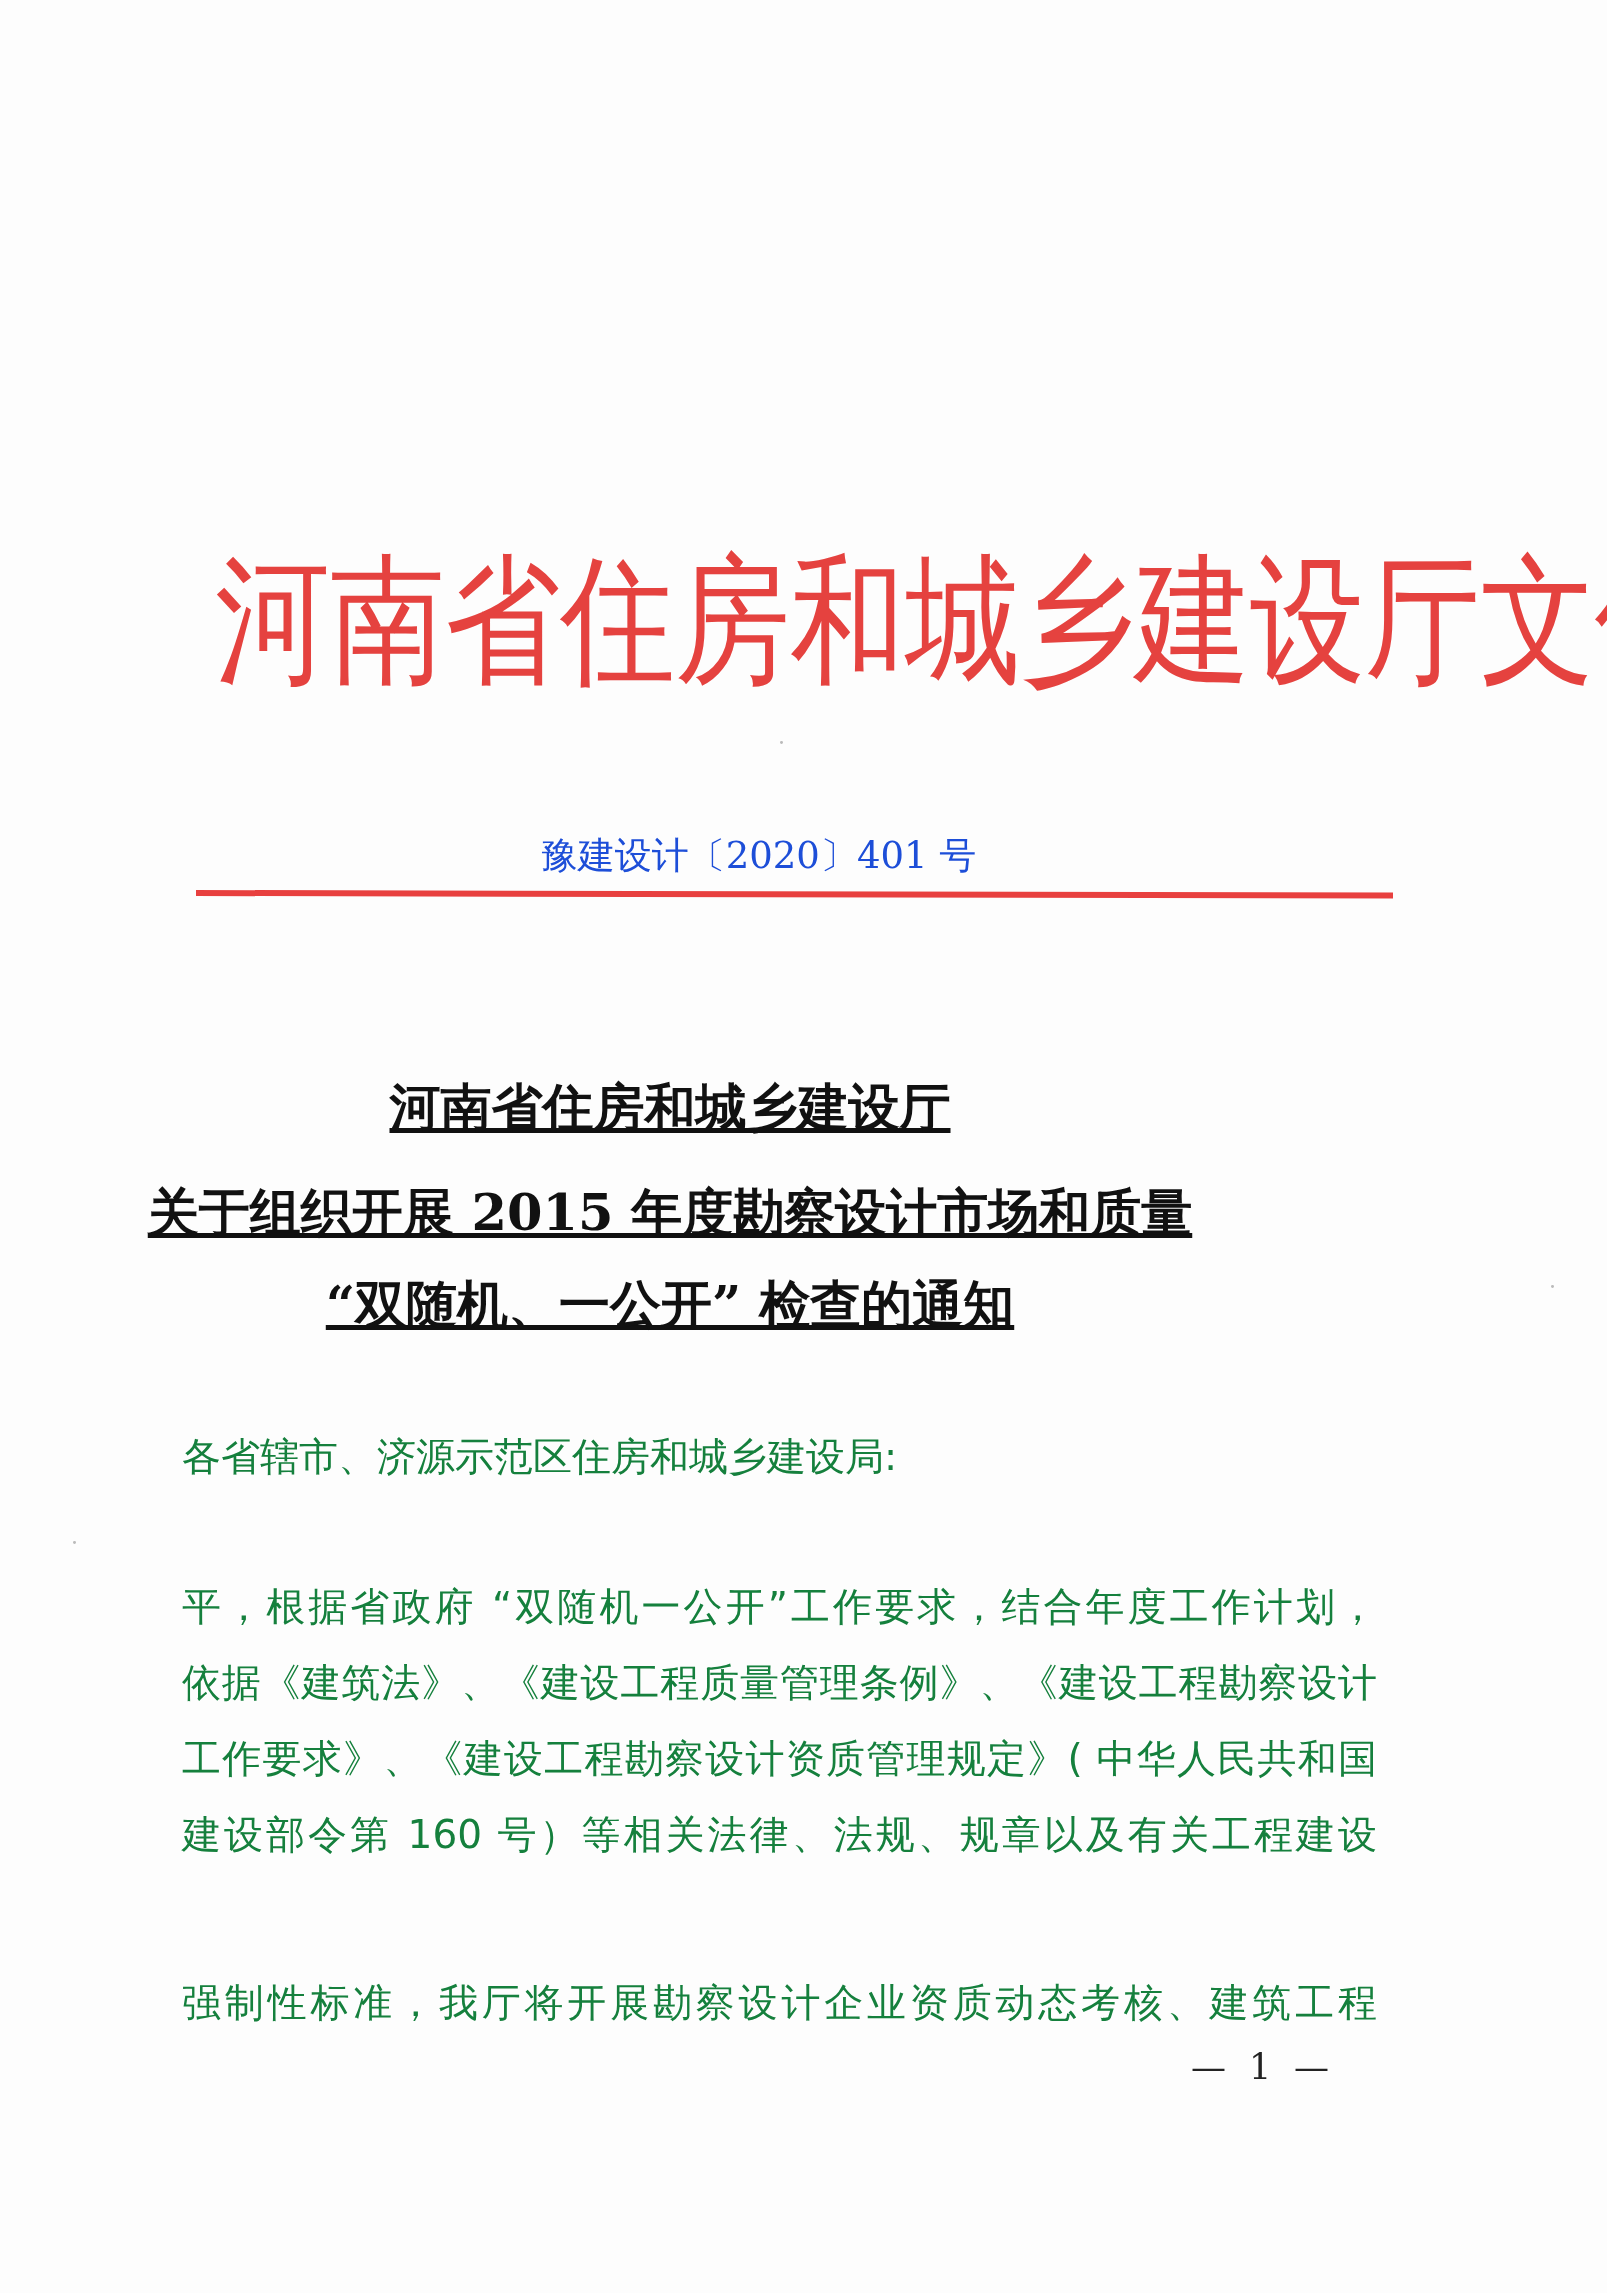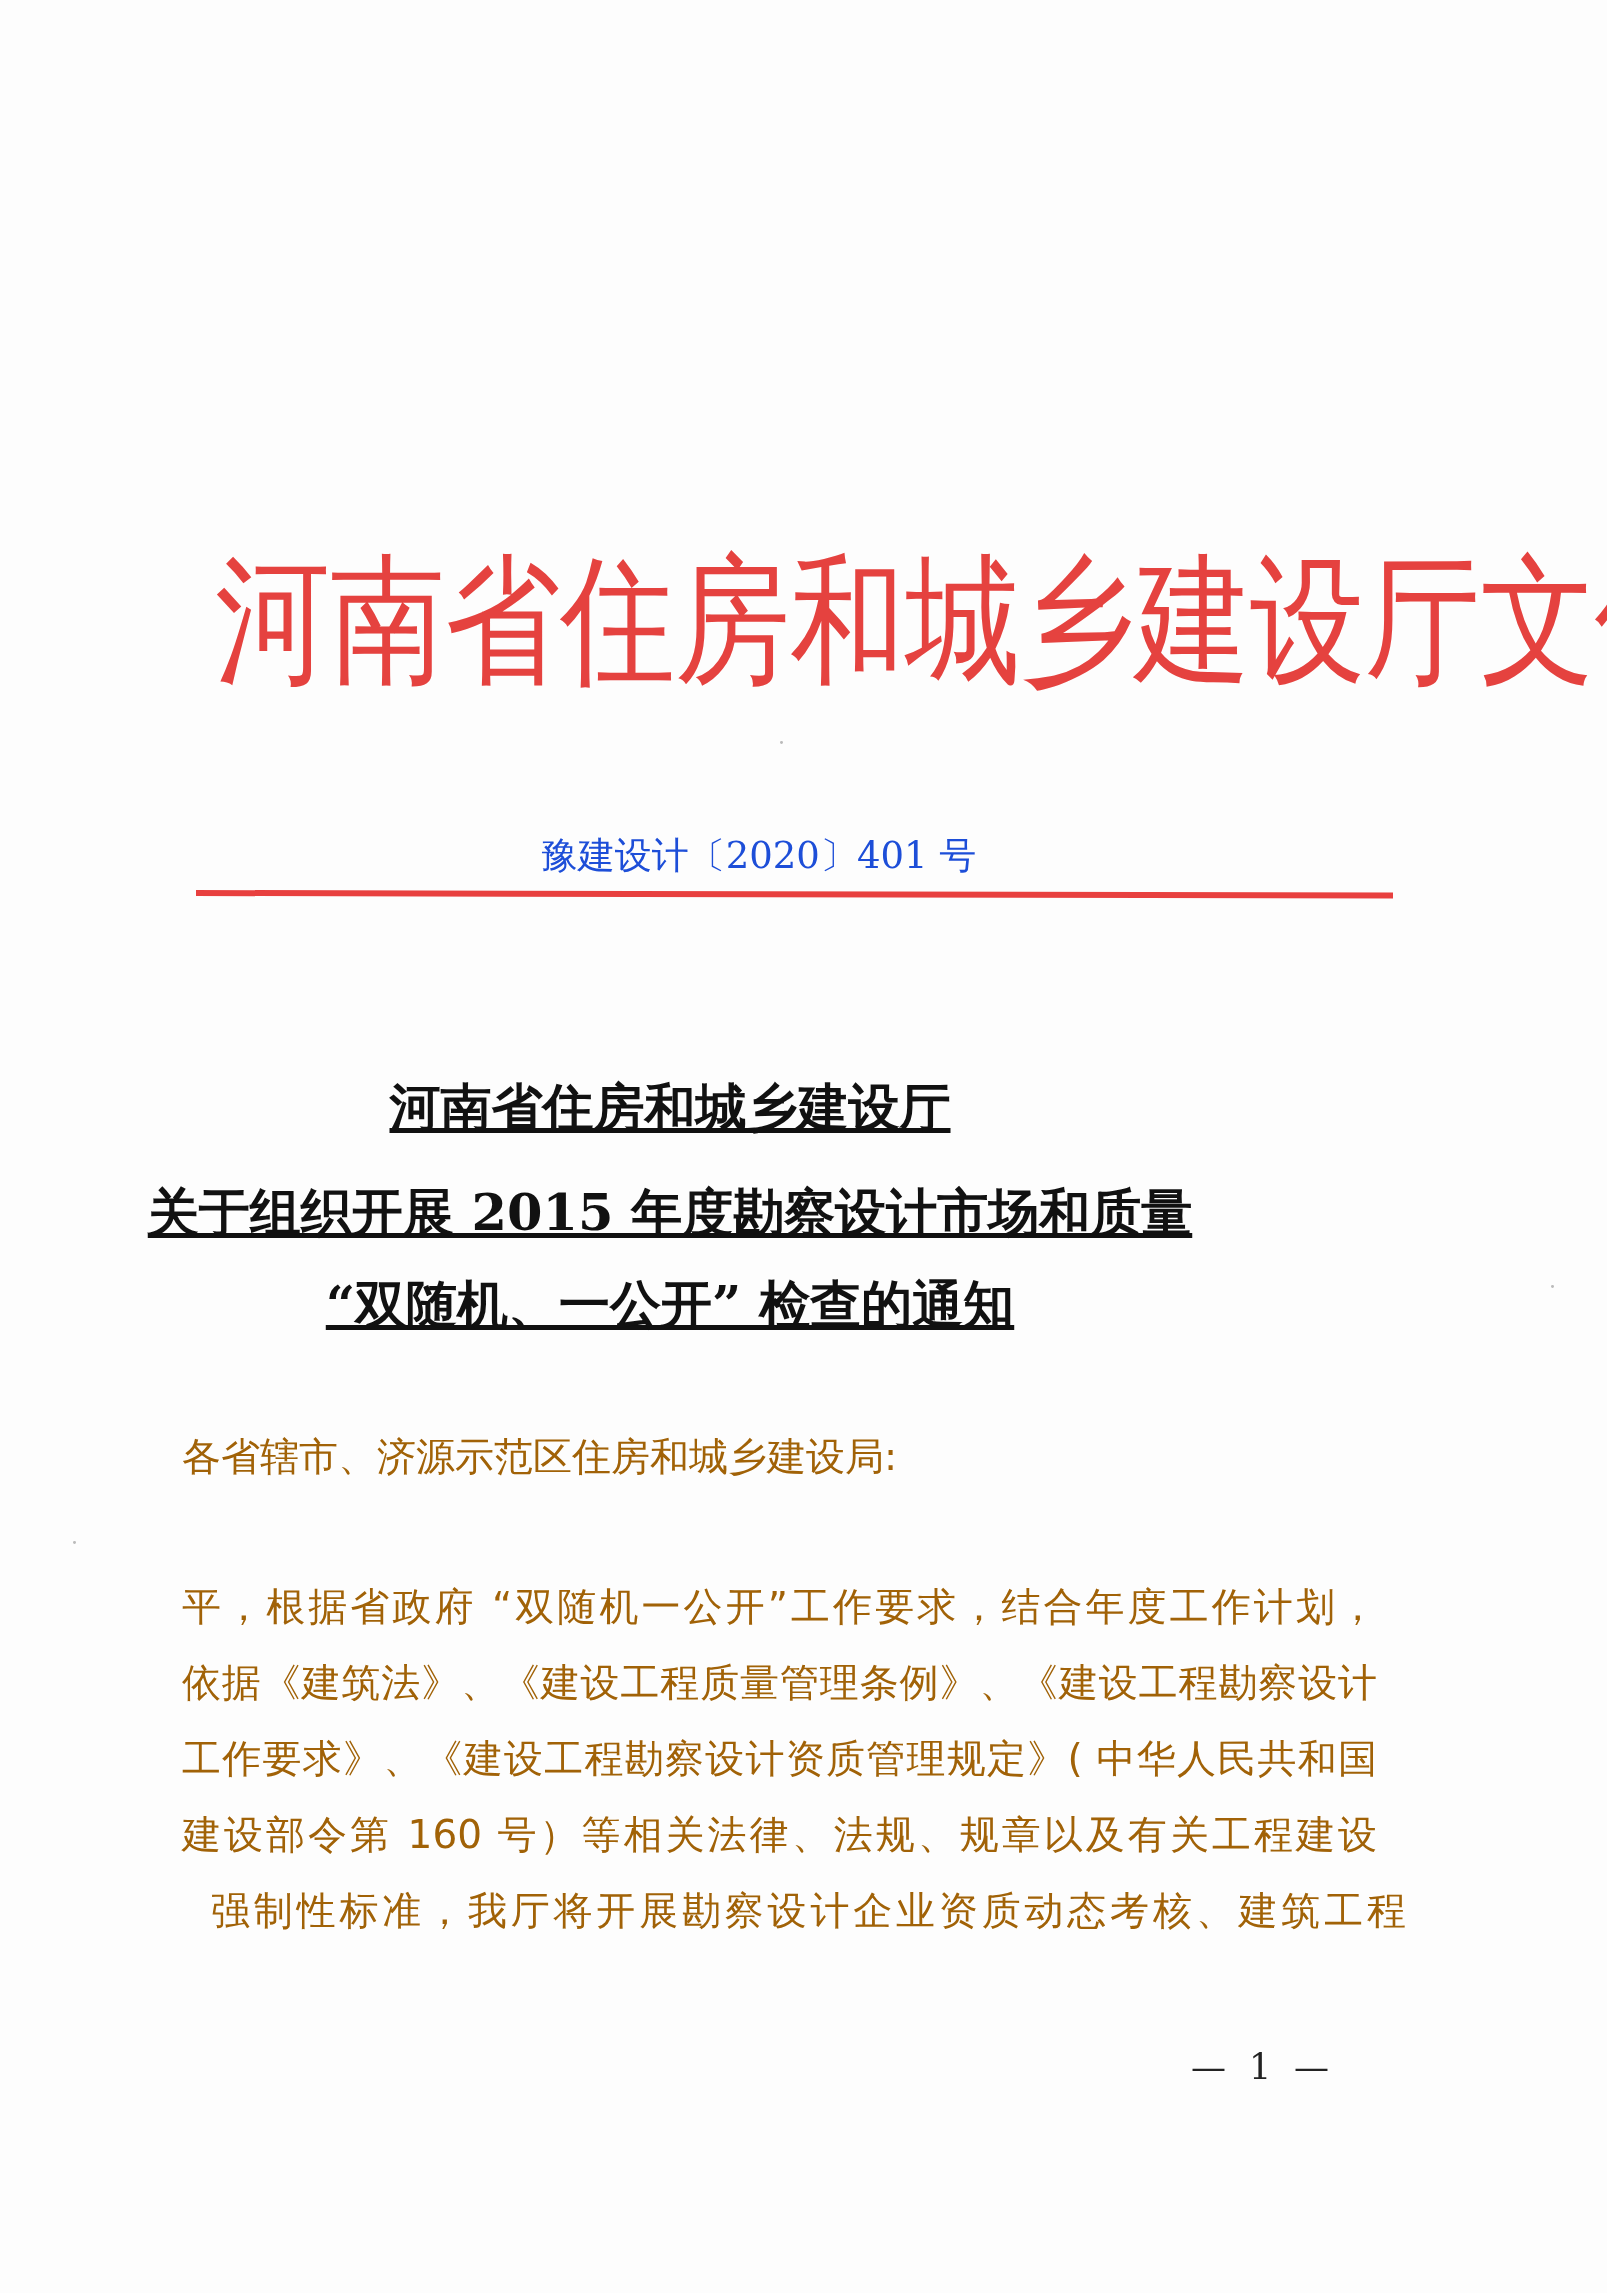--- a/index.html
+++ b/index.html
@@ -76,21 +76,21 @@
     .title.l1 { top: 1078px; }
     .title.l2 { top: 1183px; }
     .title.l3 { top: 1275px; }
     .body-line {
       position: absolute;
       left: 182px;
       width: 1195px;
       font-family: "DejaVu Sans", "Liberation Sans", sans-serif;
       font-size: 39px;
       line-height: 53px;
-      color: #a16207;
+      color: #15803d;
       white-space: nowrap;
       text-align: justify;
       text-align-last: justify;
     }
     .body-line.noj { text-align: left; text-align-last: left; }
     .body-line.indent { left: 261px; width: 1116px; }
     .page-number {
       position: absolute;
       left: 1190px;
       top: 2046px;
@@ -137,21 +137,21 @@
   <div class="title l1">河南省住房和城乡建设厅</div>
   <div class="title l2">关于组织开展 2015 年度勘察设计市场和质量</div>
   <div class="title l3">“双随机、一公开” 检查的通知</div>
 
   <div class="body-line noj" style="top:1430px;">各省辖市、济源示范区住房和城乡建设局:</div>
 
   <div class="body-line" style="top:1580px;">平，根据省政府 “双随机一公开”工作要求，结合年度工作计划，</div>
   <div class="body-line" style="top:1656px;">依据《建筑法》、《建设工程质量管理条例》、《建设工程勘察设计</div>
   <div class="body-line" style="top:1732px;">工作要求》、《建设工程勘察设计资质管理规定》( 中华人民共和国</div>
   <div class="body-line" style="top:1808px;">建设部令第 160 号）等相关法律、法规、规章以及有关工程建设</div>
-  <div class="body-line" style="top:1884px;margin-left:29px;">强制性标准，我厅将开展勘察设计企业资质动态考核、建筑工程</div>
+  <div class="body-line" style="top:1976px;">强制性标准，我厅将开展勘察设计企业资质动态考核、建筑工程</div>
 
   <div class="page-number">— 1 —</div>
 
   <div class="speck" style="left:1551px; top:1285px;"></div>
   <div class="speck" style="left:73px; top:1541px;"></div>
   <div class="speck" style="left:780px; top:741px;"></div>
 </div>
 
 
 </body></html>

